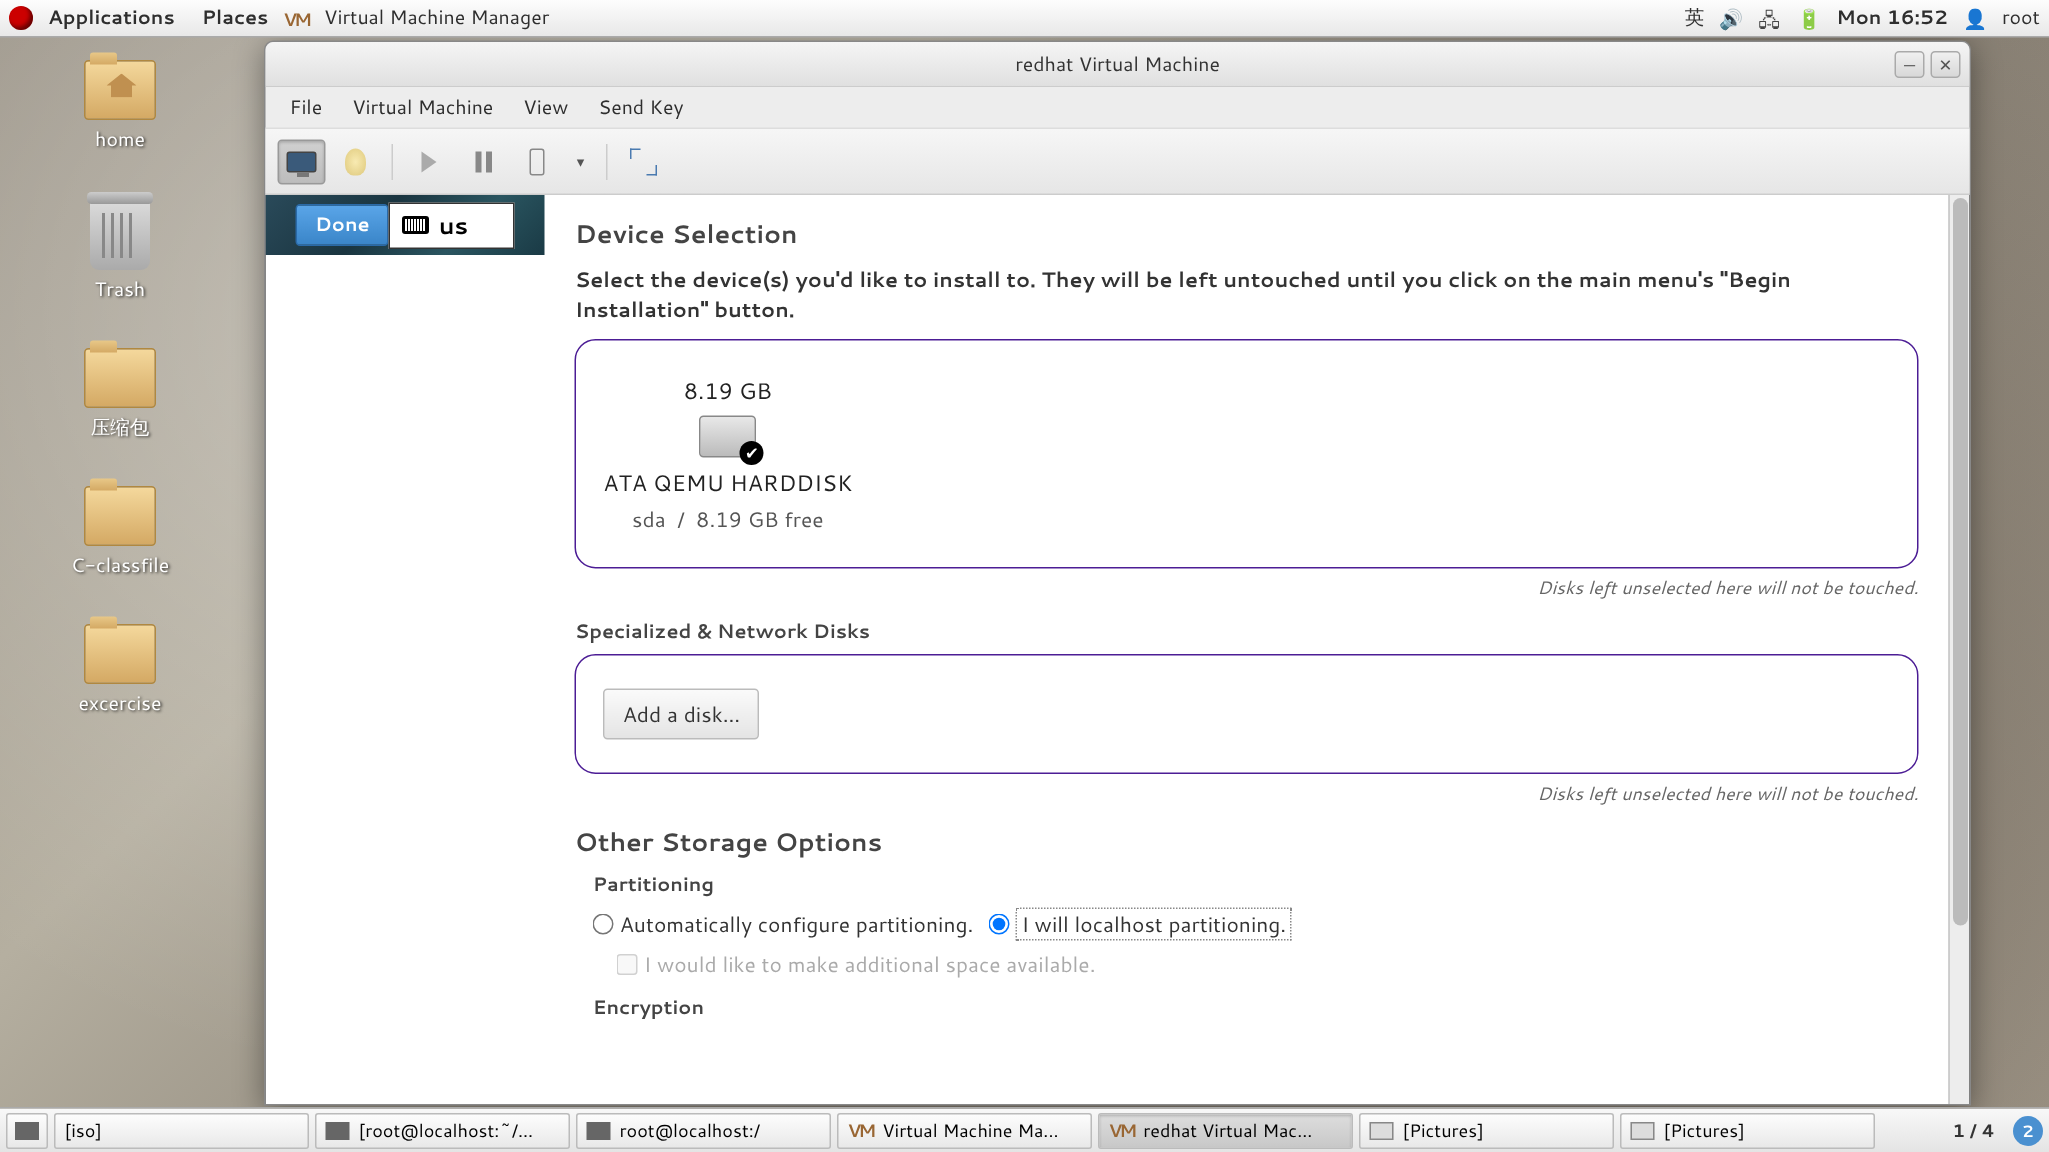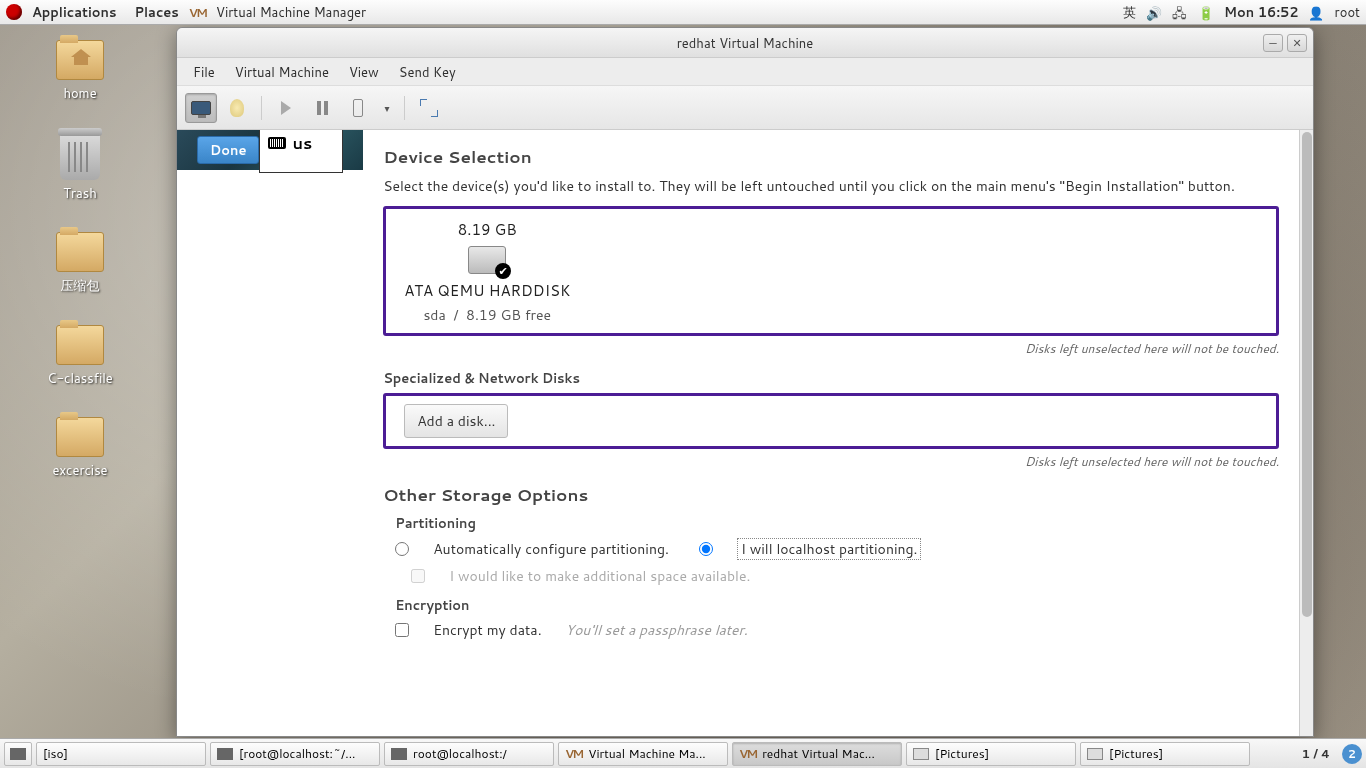--- a/index.html
+++ b/index.html
@@ -58,38 +58,38 @@
 
 
 .vm-content { flex: 1; background: #000; display: flex; position: relative; overflow: hidden; }
 .vm-scrollbar { width: 14px; background: #ededed; border-left: 1px solid #ccc; }
 .vm-scroll-thumb { width: 10px; height: 80%; background: #bbb; border-radius: 5px; margin: 2px auto; }
 
 
 .anaconda { flex: 1; display: flex; flex-direction: row; background: #fff; margin: 0; }
 .anaconda-header { height: 40px; background: linear-gradient(135deg, #2a4a5a, #1a3540 40%, #2a5560 70%, #1a3a45); display: flex; align-items: center; padding: 0 20px; position: relative; }
 .done-btn { background: linear-gradient(#5aa5e8, #3a85c8); color: #fff; border: 1px solid #2a6aa8; border-radius: 3px; padding: 4px 12px; font-size: 13px; cursor: pointer; font-weight: bold; }
-.kbd-indicator { margin-left: auto; background: #fff; border: 1px solid #333; padding: 3px 30px 18px 8px; display: flex; align-items: center; gap: 6px; font-weight: bold; }
+.kbd-indicator { margin-left: auto; background: #fff; border: 1px solid #333; padding: 3px 30px 3px 8px; display: flex; align-items: center; gap: 6px; font-weight: bold; }
 .kbd-glyph { width: 18px; height: 12px; background: #000; border-radius: 2px; position: relative; }
 .kbd-glyph::after { content: ""; position: absolute; inset: 2px; background: repeating-linear-gradient(90deg, #fff 0, #fff 1px, #000 1px, #000 2px); }
 
 .anaconda-body { flex: 1; background: #fff; padding: 14px 20px; overflow-y: auto; color: #333; }
 .section-title { font-size: 17px; font-weight: bold; color: #444; margin-bottom: 8px; }
-.section-desc { font-size: 14px; color: #333; margin-bottom: 10px; }
+.section-desc { font-size: 14px; color: #333; margin-bottom: 10px; font-weight: bold; }
 .subsection { font-size: 13px; font-weight: bold; color: #444; margin: 6px 0; }
-.disk-box { border: 3px solid #4c1d95; border-radius: 3px; padding: 8px 18px; margin-bottom: 4px; }
+.disk-box { border: 1px solid #4c1d95; border-radius: 14px; padding: 22px 18px; margin-bottom: 4px; }
 .disk-item { display: inline-flex; flex-direction: column; align-items: center; cursor: pointer; }
 .disk-size { font-size: 15px; color: #222; margin-bottom: 6px; }
 .disk-drive-icon { width: 38px; height: 28px; background: linear-gradient(#e8e8e8, #bbb); border-radius: 3px; border: 1px solid #888; position: relative; margin-bottom: 6px; }
 .disk-drive-icon::after { content: "✔"; position: absolute; right: -6px; bottom: -6px; width: 16px; height: 16px; background: #000; color: #fff; border-radius: 50%; font-size: 11px; line-height: 16px; text-align: center; }
 .disk-name { font-size: 15px; color: #222; }
 .disk-detail { font-size: 14px; color: #555; margin-top: 4px; }
 .box-note { font-size: 12px; font-style: italic; color: #666; text-align: right; margin-bottom: 12px; }
 .add-disk-btn { background: linear-gradient(#fafafa, #e4e4e4); border: 1px solid #bbb; border-radius: 3px; padding: 6px 12px; font-size: 14px; cursor: pointer; font-weight: normal; color: #333; }
-.option-row { display: flex; align-items: center; gap: 24px; margin: 6px 12px; font-size: 14px; }
+.option-row { display: flex; align-items: center; gap: 4px; margin: 6px 12px; font-size: 14px; }
 .option-row input[type=radio], .option-row input[type=checkbox] { width: 14px; height: 14px; }
 .option-row label { cursor: pointer; }
 .option-row .selected-outline { border: 1px dotted #888; padding: 0 3px; }
 .option-row.disabled { color: #aaa; }
 .hint-text { color: #999; font-style: italic; font-size: 14px; }
 
 
 .bottom-panel { position: absolute; bottom: 0; left: 0; right: 0; height: 30px; background: linear-gradient(#f8f8f8, #e4e4e4); border-top: 1px solid #aaa; display: flex; align-items: center; padding: 0 4px; gap: 4px; z-index: 100; }
 .task-btn { height: 24px; min-width: 170px; max-width: 180px; background: linear-gradient(#fdfdfd, #e8e8e8); border: 1px solid #bbb; border-radius: 2px; display: flex; align-items: center; gap: 6px; padding: 0 6px; font-size: 12px; cursor: pointer; overflow: hidden; white-space: nowrap; }
 .task-btn.active { background: linear-gradient(#ddd, #c8c8c8); box-shadow: inset 0 1px 2px rgba(0,0,0,0.2); }
@@ -226,25 +226,20 @@
           <label>Automatically configure partitioning.</label>
           <input type="radio" name="part" checked="" style="margin-left: 6px;">
           <label class="selected-outline">I will localhost partitioning.</label>
         </div>
         <div class="option-row disabled" style="margin-left:28px">
           <input type="checkbox" disabled="" style="">
           <label>I would like to make additional space available.</label>
         </div>
 
         <div class="subsection" style="margin-left:12px;margin-top:10px">Encryption</div>
-        <div class="option-row">
-          <input type="checkbox" style="">
-          <label>Encrypt my data.</label>
-          <span class="hint-text">You'll set a passphrase later.</span>
-        </div>
       </div>
     </div>
     <div class="vm-scrollbar">
       <div class="vm-scroll-thumb"></div>
     </div>
   </div>
 </div>
 
 <div class="bottom-panel">
   <div class="task-btn small">

